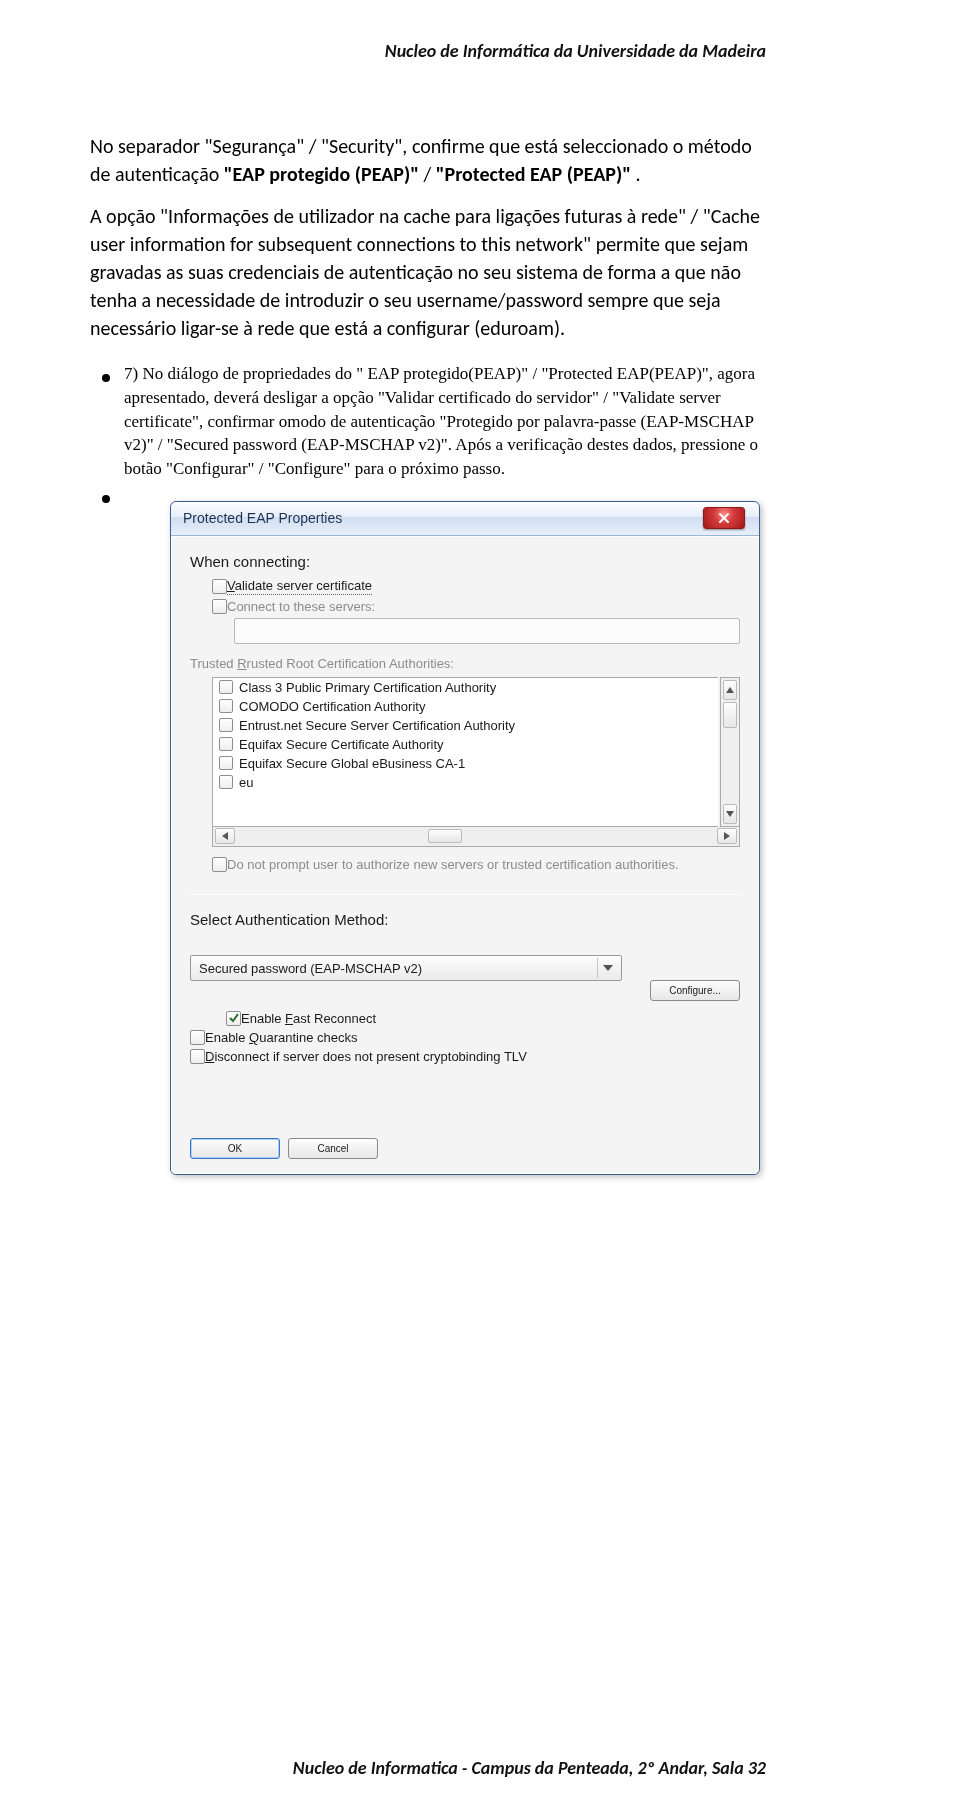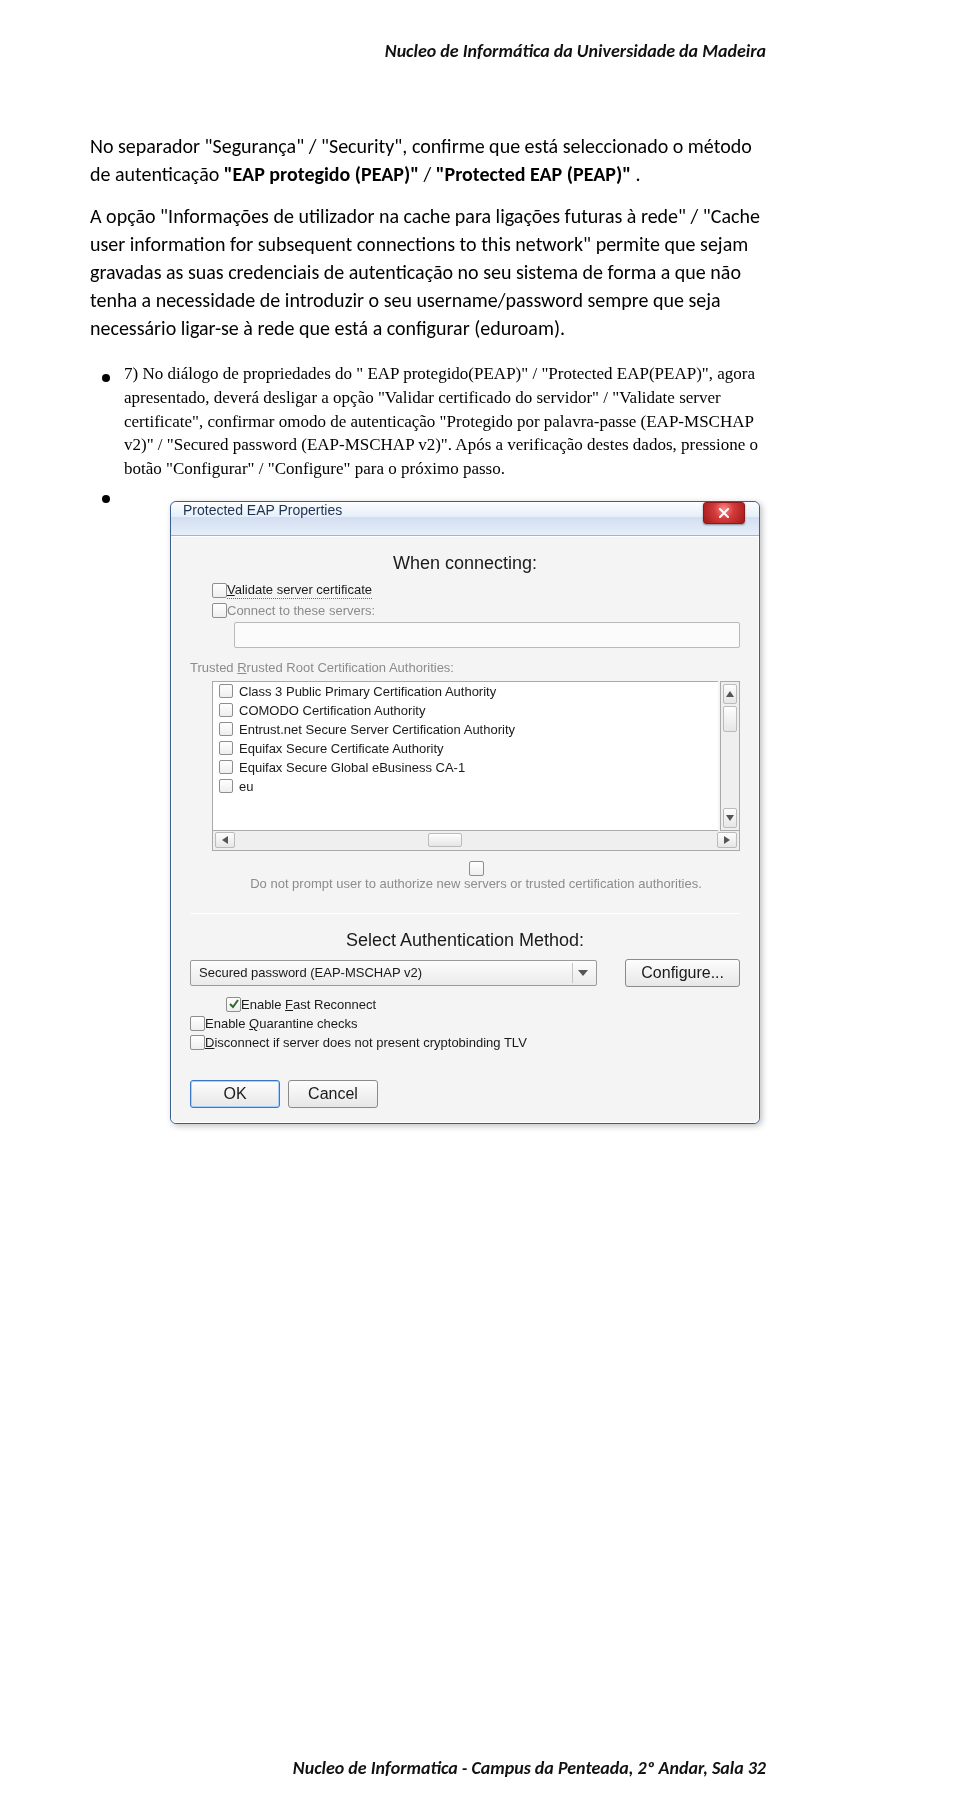--- a/index.html
+++ b/index.html
@@ -68,21 +68,21 @@
     border-radius: 6px;
     background: linear-gradient(#f6f9fd, #dfe9f6);
     font-family: "Segoe UI", Tahoma, sans-serif;
     font-size: 13px;
     color: #1a1a1a;
     position: relative;
     box-shadow: 2px 2px 6px rgba(0,0,0,.25);
   }
   .titlebar {
     display: flex;
-    align-items: flex-start;
+    align-items: center;
     justify-content: space-between;
     height: 34px;
     border-radius: 6px 6px 0 0;
     padding: 0 14px 0 12px;
     background: linear-gradient(#fcfeff, #e6eef9 45%, #d2def1 46%, #e6eef9);
     border-bottom: 1px solid #9db6d5;
   }
   .title-label { font-size: 14px; font-weight: 500; color: #1d3250; }
   .close-btn {
     width: 42px; height: 22px;
@@ -93,21 +93,21 @@
     box-shadow: 0 1px 2px rgba(0,0,0,.4);
   }
   .close-x { fill: #fff; }
 
   .dlg-body {
     background: #f4f4f4;
     border: 1px solid #fff;
     border-radius: 0 0 5px 5px;
     padding: 16px 18px 14px 18px;
   }
-  .group-label { margin-bottom: 8px; font-size: 18px; text-align: center; }
+  .group-label { margin-bottom: 8px; font-size: 15px; }
   .chk-row {
     display: flex; align-items: center; gap: 0;
     margin: 4px 0; font-size: 13px;
   }
   .chk-row .chk {
     width: 15px; height: 15px;
     border: 1px solid #8e8e8e;
     background: linear-gradient(#fff, #eee);
     border-radius: 2px;
     display: flex; align-items: center; justify-content: center;
@@ -200,25 +200,26 @@
   .select { flex: 1 1 auto; display: flex; align-items: center; border: 1px solid #9a9a9a; border-radius: 2px; background: linear-gradient(#fdfdfd,#eaeaea); height: 26px; padding: 0 4px 0 8px; }
   .select .sel-text { flex: 1 1 auto; font-size: 13px; }
   .select .dd {
     width: 20px; height: 20px;
     display: flex; align-items: center; justify-content: center;
     border-left: 1px solid #c5c5c5;
   }
   .btn {
     border: 1px solid #8a8a8a;
     border-radius: 3px;
-    padding: 4px 15px;
+    padding: 4px 7px;
     background: linear-gradient(#fdfdfd,#e7e7e7);
-    font-size: 16px;
+    font-size: 10px;
     min-width: 90px;
     text-align: center;
+    margin-top: 44px;
   }
   .btn-primary {
     border-color: #3a76c4;
     box-shadow: inset 0 0 0 1px #a6d0ff;
   }
   .btn-row { display: flex; justify-content: flex-start; gap: 8px; margin-top: 30px; }
 
   .footer-text {
     position: absolute;
     bottom: 28px;
@@ -339,21 +340,21 @@
                 <div class="hthumb"></div>
               </div>
             <div class="sb-btn">
                 <svg width="6" height="8" viewBox="0 0 6 8">
                   <path class="tri" d="M0 0 L6 4 L0 8 Z"></path>
                 </svg>
               </div>
           </div>
         </div>
 
-        <div class="chk-row indent disabled" style="margin-top:10px;flex-direction:column;">
+        <div class="chk-row indent disabled" style="margin-top:10px;">
           <div class="chk"></div>
           <label style="max-width:460px;">D<span>o not prompt user to authorize new servers or trusted certification authorities.</span></label>
         </div>
 
         <div class="separator"></div>
 
         <div class="group-label">Select Authentication Method:</div>
         <div class="method-row">
           <div class="select">
             <span class="sel-text">Secured password (EAP-MSCHAP v2)</span>

